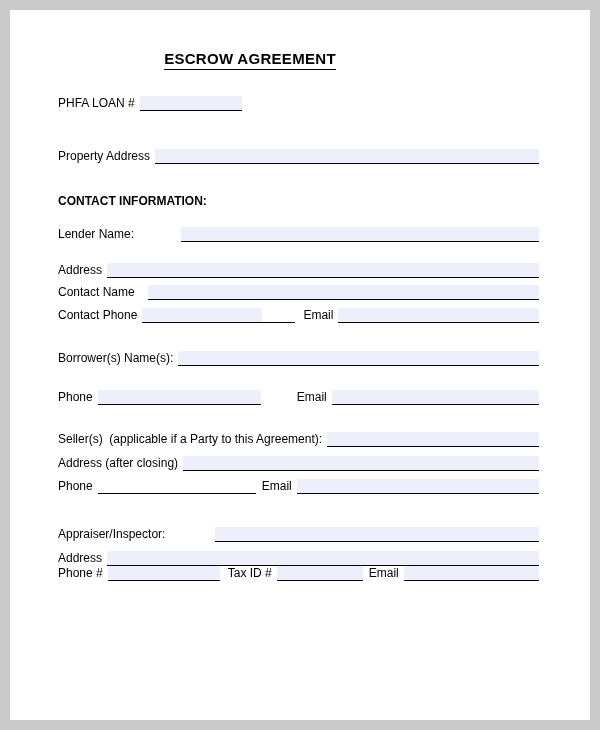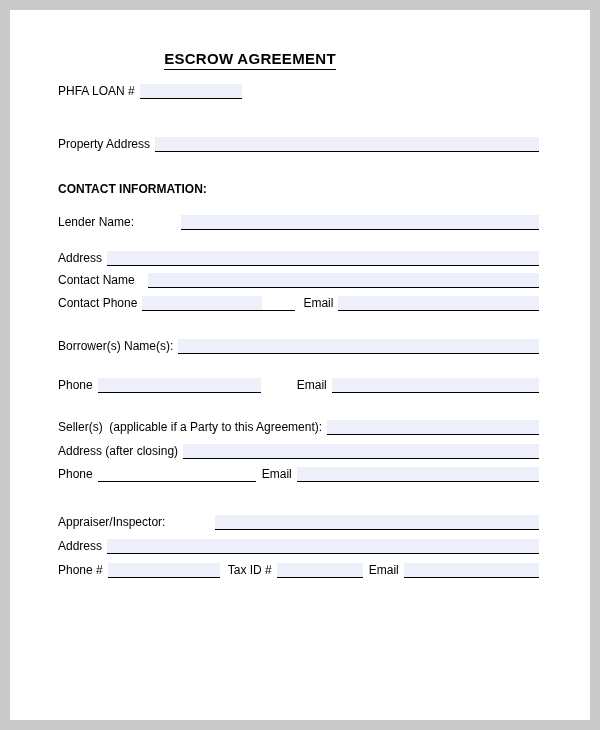--- a/index.html
+++ b/index.html
@@ -48,36 +48,36 @@
   
   .w-phfa   { width: 102px; }
   .w-cphone { width: 120px; }
   .w-ext    { width: 33px; }
   .w-bphone { width: 163px; }
   .w-sphone { width: 158px; }
   .w-phone2 { width: 112px; }
   .w-taxid  { width: 86px; }
 
   
-  .r-phfa      { margin-top: 14px; }
+  .r-phfa      { margin-top: 26px; }
   .r-property  { margin-top: 38px; }
   .r-heading   { margin-top: 30px; }
   .r-lender    { margin-top: 18px; gap: 42px; }
   .r-laddress  { margin-top: 21px; }
   .r-cname     { margin-top: 7px; gap: 8px; }
   .r-cphone    { margin-top: 8px; }
   .r-borrowers { margin-top: 28px; }
   .r-bphone    { margin-top: 24px; }
   .r-sellers   { margin-top: 27px; }
   .r-saddress  { margin-top: 9px; }
   .r-sphone    { margin-top: 8px; }
   .r-appraiser { margin-top: 33px; gap: 45px; }
   .r-company   { margin-top: 9px; }
   .r-aaddress  { margin-top: 9px; }
-  .r-bottom    { margin-top: 9px; }
+  .r-bottom    { }
 
   .ml-email-c { margin-left: 8px; }
   .ml-email-b { margin-left: 36px; }
   .ml-email-s { margin-left: 6px; }
   .ml-tax     { margin-left: 8px; }
   .ml-email-a { margin-left: 6px; }
 </style>
 </head>
 <body>
 

